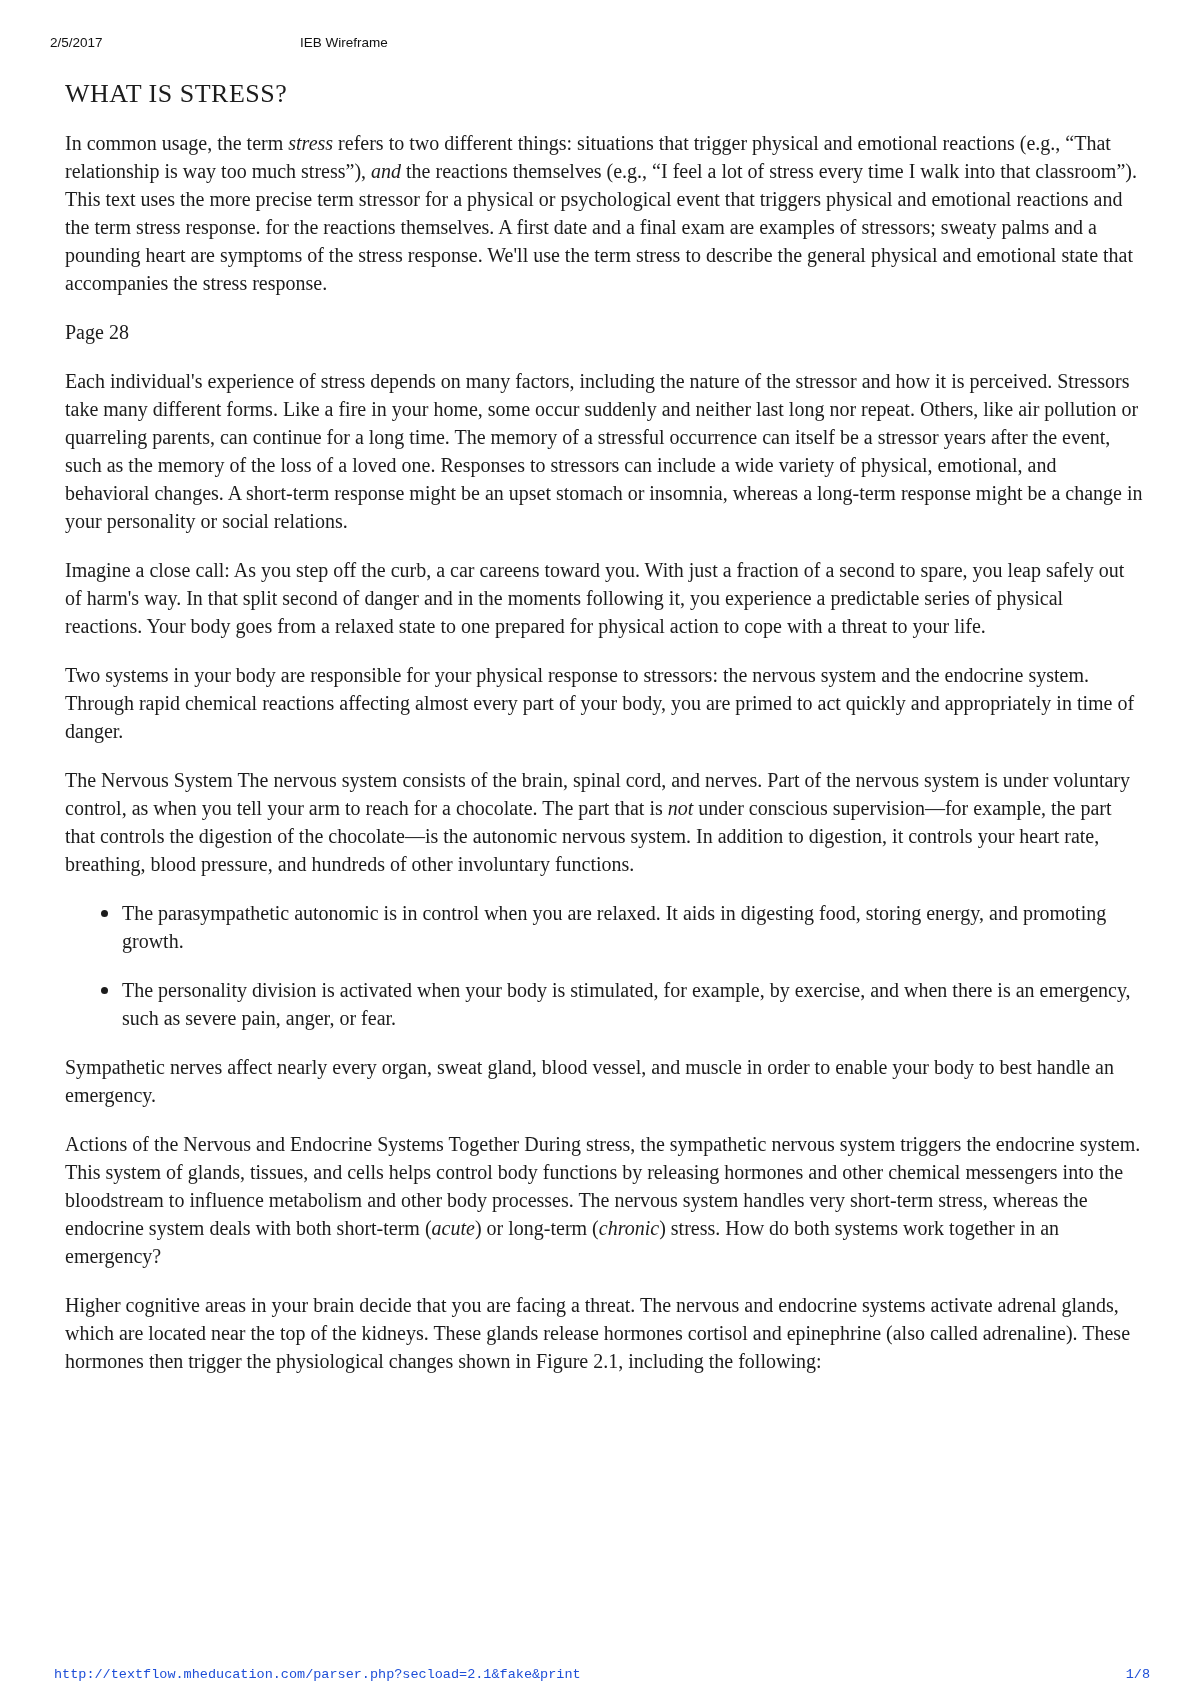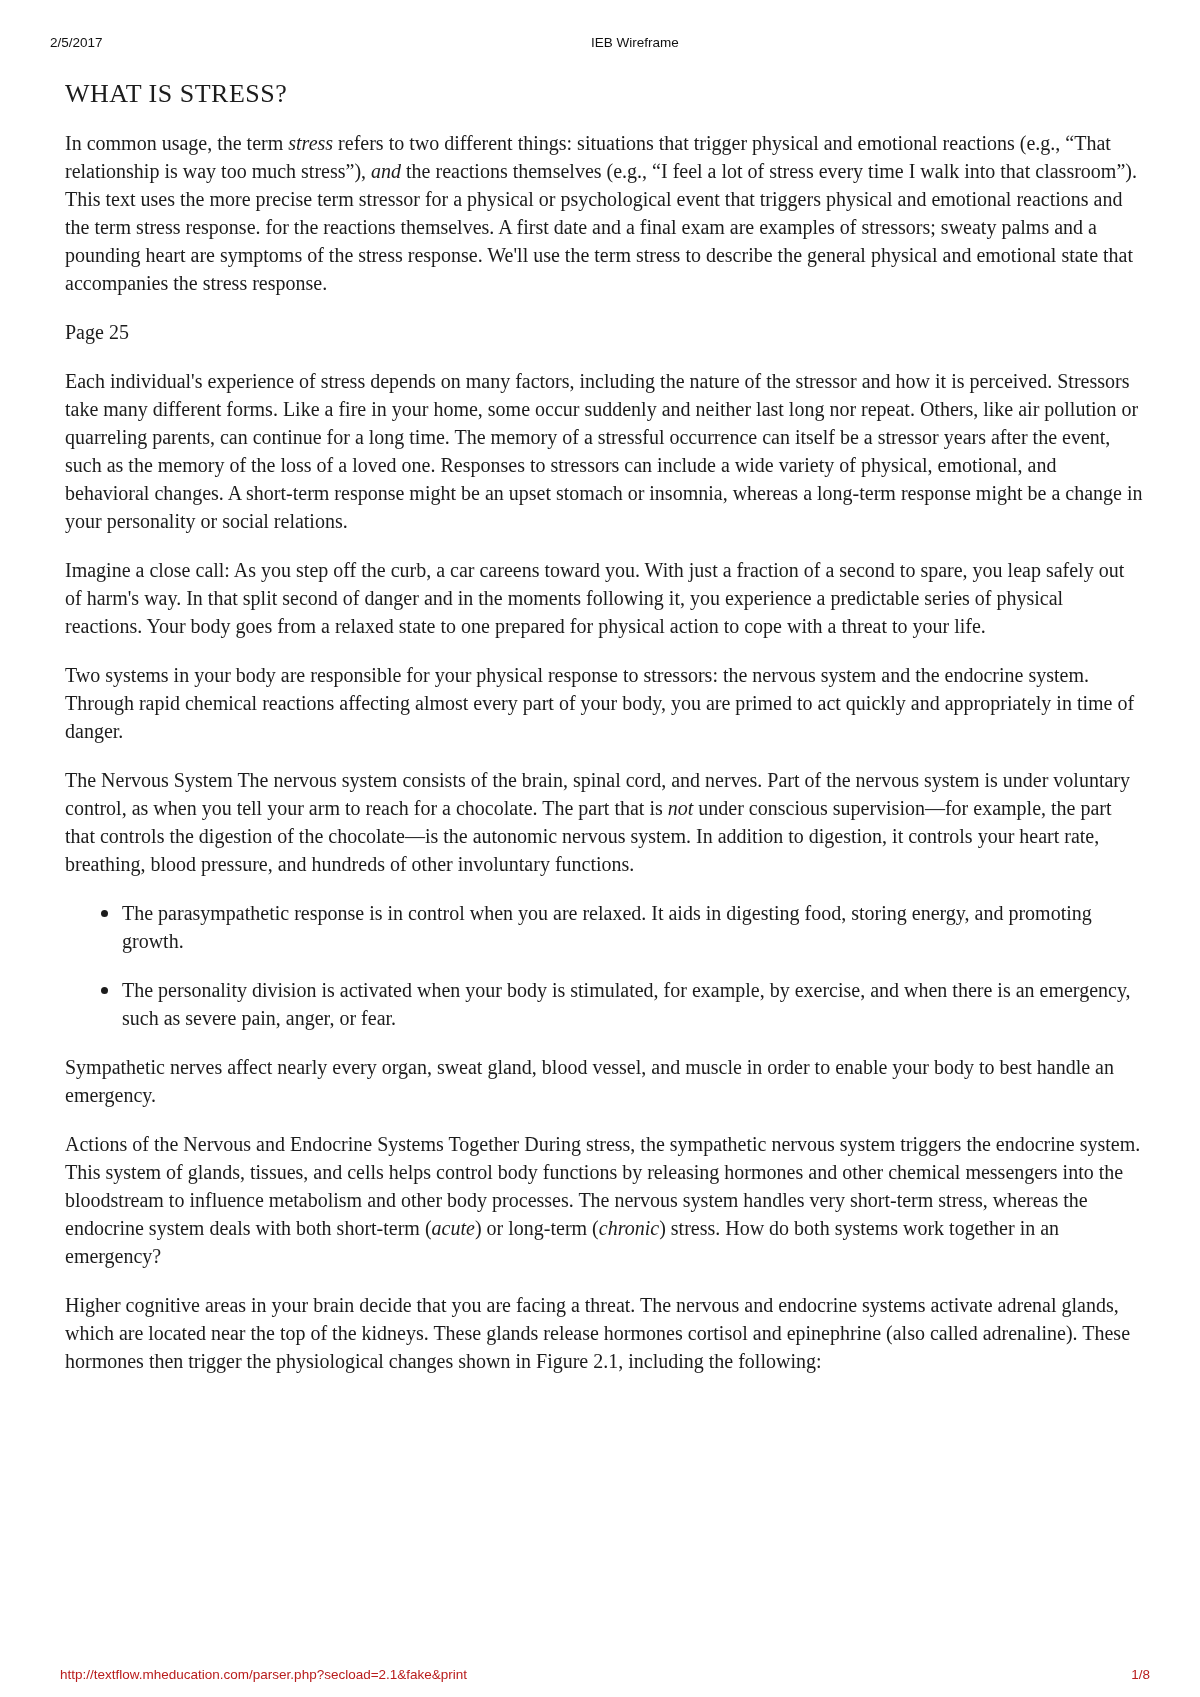--- a/index.html
+++ b/index.html
@@ -15,21 +15,21 @@
   }
   .print-header {
     display: flex;
     align-items: baseline;
     padding: 22px 50px 0 50px;
     font-family: "Liberation Sans", sans-serif;
     font-size: 13.5px;
     color: #111111;
   }
   .print-header .date { width: 250px; }
-  .print-header .doc-title { flex: 1; text-align: center; padding-right: 180px; }
+  .print-header .doc-title { flex: 1; text-align: left; padding-right: 180px; }
   .content {
     padding: 0 55px 0 65px;
     font-family: "Liberation Serif", serif;
     font-size: 20px;
     line-height: 28px;
   }
   .content h1 {
     margin-top: 30px;
     font-size: 26px;
     font-weight: normal;
@@ -45,50 +45,50 @@
     top: 11px;
     width: 7px;
     height: 7px;
     border-radius: 50%;
     background: #1c1c1c;
   }
   .b { font-weight: normal; }
   .i { font-style: italic; }
   .print-footer {
     position: absolute;
-    left: 10px; right: 0;
+    left: 4px; right: 0;
     bottom: 28px;
     display: flex;
     justify-content: space-between;
     padding: 0 50px;
-    font-family: Liberation Sans, sans-serif;
+    font-family: Liberation Mono, monospace;
     font-size: 13.5px;
-    color: #b91c1c;
+    color: #1d4ed8;
   }
 </style>
 </head>
 <body>
 
 <div class="page">
   <div class="print-header">
     <span class="date">2/5/2017</span>
     <span class="doc-title">IEB Wireframe</span>
   </div>
 
   <div class="content">
     <h1>WHAT IS STRESS?</h1>
     <div>
         <p><span>In common usage, the term </span><span class="i">stress</span><span> refers to two different things: situations that trigger physical and emotional reactions (e.g., “That relationship is way too much stress”), </span><span class="i">and</span><span> the reactions themselves (e.g., “I feel a lot of stress every time I walk into that classroom”). This text uses the more precise term </span><span class="b">stressor</span><span> for a physical or psychological event that triggers physical and emotional reactions and the term </span><span class="b">stress response.</span><span> for the reactions themselves. A first date and a final exam are examples of stressors; sweaty palms and a pounding heart are symptoms of the stress response. We'll use the term </span><span class="b">stress</span><span> to describe the general physical and emotional state that accompanies the stress response.</span></p>
-        <p><span>Page 25</span></p>
+        <p><span>Page 28</span></p>
         <p><span>Each individual's experience of stress depends on many factors, including the nature of the stressor and how it is perceived. Stressors take many different forms. Like a fire in your home, some occur suddenly and neither last long nor repeat. Others, like air pollution or quarreling parents, can continue for a long time. The memory of a stressful occurrence can itself be a stressor years after the event, such as the memory of the loss of a loved one. Responses to stressors can include a wide variety of physical, emotional, and behavioral changes. A short-term response might be an upset stomach or insomnia, whereas a long-term response might be a change in your personality or social relations.</span></p>
         <p><span>Imagine a close call: As you step off the curb, a car careens toward you. With just a fraction of a second to spare, you leap safely out of harm's way. In that split second of danger and in the moments following it, you experience a predictable series of physical reactions. Your body goes from a relaxed state to one prepared for physical action to cope with a threat to your life.</span></p>
         <p><span>Two systems in your body are responsible for your physical response to stressors: the nervous system and the endocrine system. Through rapid chemical reactions affecting almost every part of your body, you are primed to act quickly and appropriately in time of danger.</span></p>
         <p><span>The Nervous System The </span><span class="b">nervous system</span><span> consists of the brain, spinal cord, and nerves. Part of the nervous system is under voluntary control, as when you tell your arm to reach for a chocolate. The part that is </span><span class="i">not</span><span> under conscious supervision—for example, the part that controls the digestion of the chocolate—is the </span><span class="b">autonomic nervous system.</span><span> In addition to digestion, it controls your heart rate, breathing, blood pressure, and hundreds of other involuntary functions.</span></p>
         <ul>
-          <li><span>The </span><span class="b">parasympathetic response</span><span> is in control when you are relaxed. It aids in digesting food, storing energy, and promoting growth.</span></li>
+          <li><span>The </span><span class="b">parasympathetic autonomic</span><span> is in control when you are relaxed. It aids in digesting food, storing energy, and promoting growth.</span></li>
           <li><span>The </span><span class="b">personality division</span><span> is activated when your body is stimulated, for example, by exercise, and when there is an emergency, such as severe pain, anger, or fear.</span></li>
         </ul>
         <p><span>Sympathetic nerves affect nearly every organ, sweat gland, blood vessel, and muscle in order to enable your body to best handle an emergency.</span></p>
         <p><span>Actions of the Nervous and Endocrine Systems Together During stress, the sympathetic nervous system triggers the </span><span class="b">endocrine system.</span><span> This system of glands, tissues, and cells helps control body functions by releasing </span><span class="b">hormones</span><span> and other chemical messengers into the bloodstream to influence metabolism and other body processes. The nervous system handles very short-term stress, whereas the endocrine system deals with both short-term (</span><span class="i">acute</span><span>) or long-term (</span><span class="i">chronic</span><span>) stress. How do both systems work together in an emergency?</span></p>
         <p><span>Higher cognitive areas in your brain decide that you are facing a threat. The nervous and endocrine systems activate adrenal glands, which are located near the top of the kidneys. These glands release hormones </span><span class="b">cortisol</span><span> and </span><span class="b">epinephrine</span><span> (also called adrenaline). These hormones then trigger the physiological changes shown in Figure 2.1, including the following:</span></p>
       </div>
   </div>
 
   <div class="print-footer">
     <span>http://textflow.mheducation.com/parser.php?secload=2.1&amp;fake&amp;print</span>

